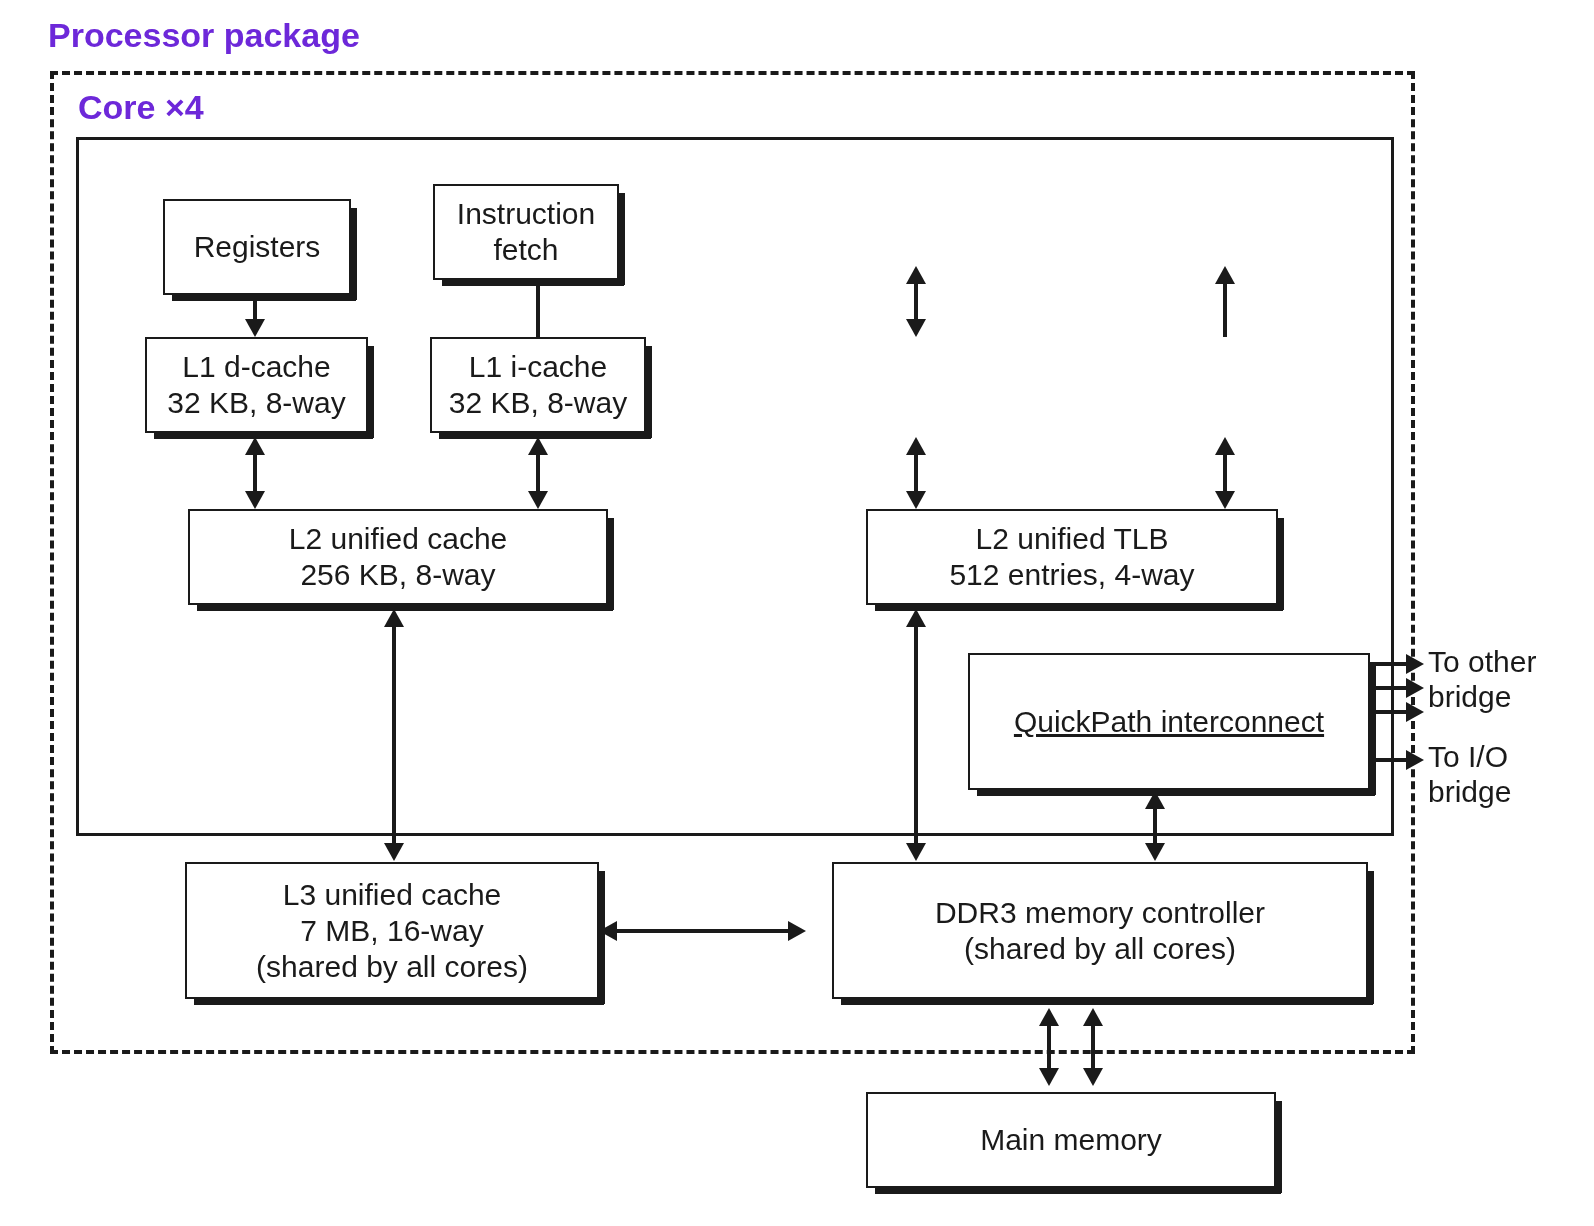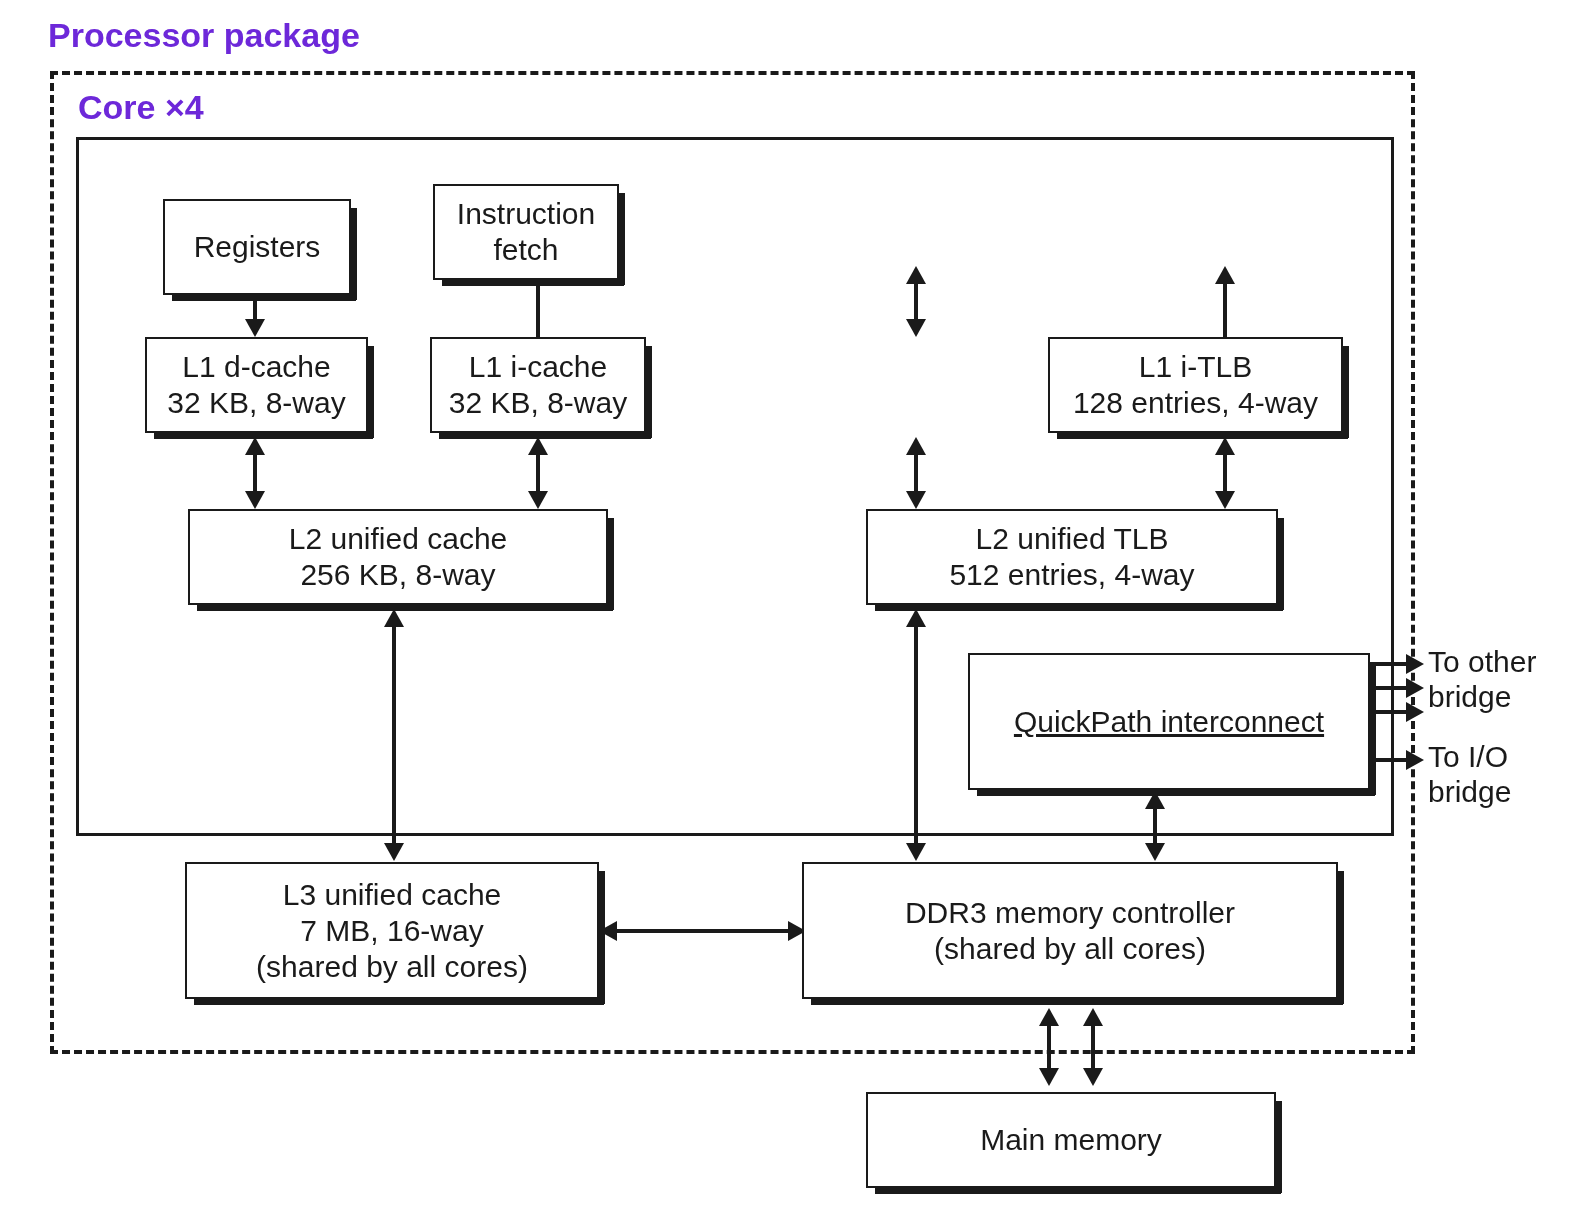--- a/index.html
+++ b/index.html
@@ -62,24 +62,20 @@
     <span class="txt">L1 d-cache
 32 KB, 8-way</span>
   </div>
 
   <div class="box" style="left:430px;top:337px;width:216px;height:96px;">
     <span class="txt">L1 i-cache
 32 KB, 8-way</span>
   </div>
 
 
-  <div class="box" style="left:1048px;top:337px;width:295px;height:96px;">
-    <span class="txt">L1 i-TLB
-128 entries, 4-way</span>
-  </div>
 
   <div class="box" style="left:188px;top:509px;width:420px;height:96px;">
     <span class="txt">L2 unified cache
 256 KB, 8-way</span>
   </div>
 
   <div class="box" style="left:866px;top:509px;width:412px;height:96px;">
     <span class="txt">L2 unified TLB
 512 entries, 4-way</span>
   </div>
@@ -87,21 +83,21 @@
   <div class="box" style="left:968px;top:653px;width:402px;height:137px;text-decoration:underline;">
     <span class="txt">QuickPath interconnect</span>
   </div>
 
   <div class="box" style="left:185px;top:862px;width:414px;height:137px;">
     <span class="txt">L3 unified cache
 7 MB, 16-way
 (shared by all cores)</span>
   </div>
 
-  <div class="box" style="left:802px;top:862px;width:536px;height:137px;">
+  <div class="box" style="left:832px;top:862px;width:536px;height:137px;">
     <span class="txt">DDR3 memory controller
 (shared by all cores)</span>
   </div>
 
   <div class="box" style="left:866px;top:1092px;width:410px;height:96px;">
     <span class="txt">Main memory</span>
   </div>
 
   <div class="vline" style="left:253px;top:281px;height:40px;"></div>
   <div class="ahead up" style="left:245px;top:266px;"></div>

